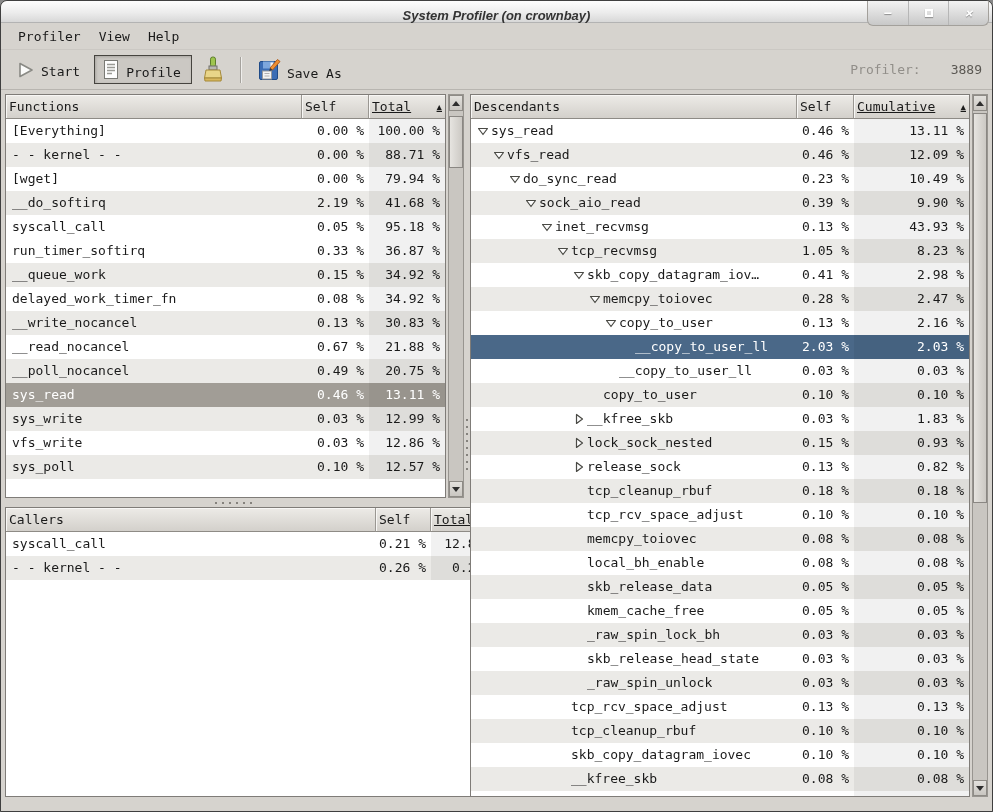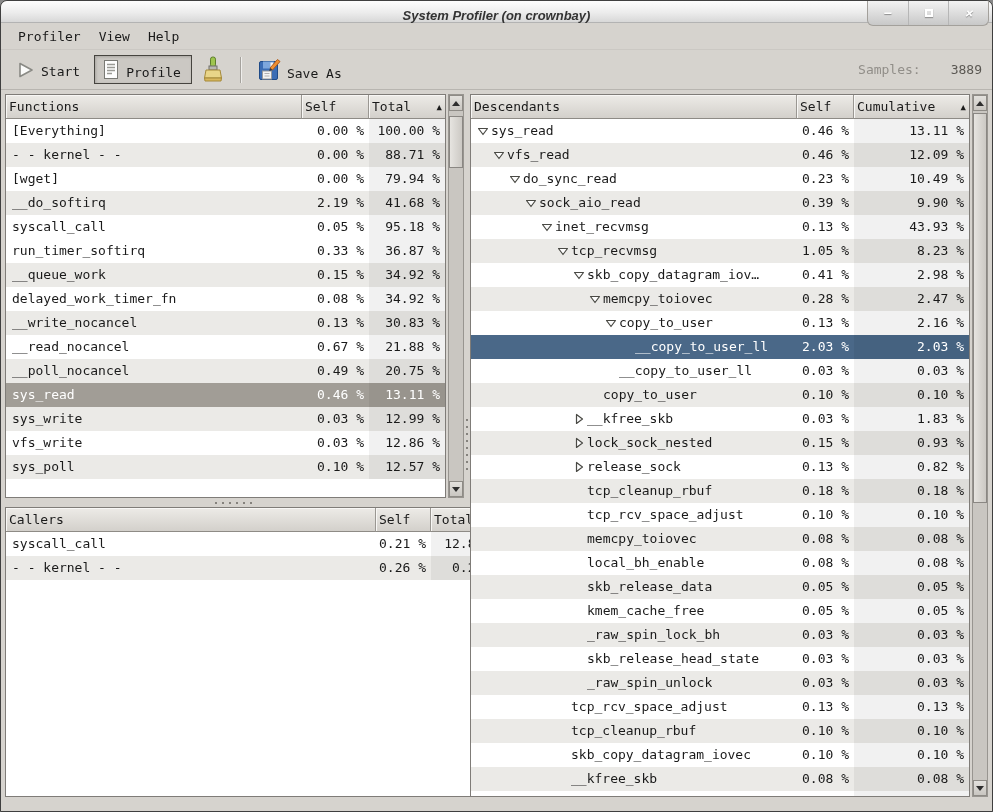--- a/index.html
+++ b/index.html
@@ -80,21 +80,21 @@
     display:flex; flex-direction:column; overflow:hidden;
   }
   .thead{ display:flex; height:24px; flex:none; }
   .hdr-cell{
     background:linear-gradient(#edebe7,#d3d0cb);
     border-right:1px solid #9a9792; border-bottom:1px solid #8e8b86;
     box-shadow:inset 1px 1px 0 #f8f7f5;
     line-height:22px; padding:0 3px; white-space:nowrap; overflow:hidden;
     display:flex; align-items:center;
   }
-  .hdr-cell:last-child{ border-right:none; }
+  .hdr-cell:last-child{ border-right:none;text-decoration:underline; }
   .hdr-cell.name{ flex:1; }
   .hdr-cell .arrow{ margin-left:auto; font-size:9px; padding-left:4px; color:#1c1c1c; }
   .tbody{ flex:1; overflow:hidden; background:#fff; }
 
   .trow{ display:flex; height:24px; line-height:24px; white-space:nowrap; }
   .trow.alt{ background:#ebeae7; }
   .trow.sel-grey{ background:#a19d96; color:#fff; }
   .trow.sel-blue{ background:#4a6888; color:#fff; }
   .c{ overflow:hidden; white-space:nowrap; }
   .c.name{ flex:1; padding-left:6px; }
@@ -196,21 +196,21 @@
         <rect x="4.5" y="13" width="9" height="8" fill="#f4f4f4" stroke="#9a9a9a"></rect>
         <line x1="6.5" y1="15.5" x2="11.5" y2="15.5" stroke="#b0b0b0"></line>
         <line x1="6.5" y1="18" x2="11.5" y2="18" stroke="#b0b0b0"></line>
         <path d="M12 10 L19.5 1.5 L22 3.5 L14.5 12 Z" fill="#ef9034" stroke="#b05c1a"></path>
         <path d="M12 10 L14.5 12 L11.2 13 Z" fill="#3a3a3a"></path>
       </svg>
       <span>Save As</span>
     </div>
 
     <div class="samples">
-      <span class="samples-label">Samples:</span>
+      <span class="samples-label">Profiler:</span>
       <span class="samples-value">3889</span>
     </div>
   </div>
 
   <div class="main">
 
     <div class="functions-panel">
       <div class="table-frame">
         <div class="thead">
           <div class="hdr-cell name">

